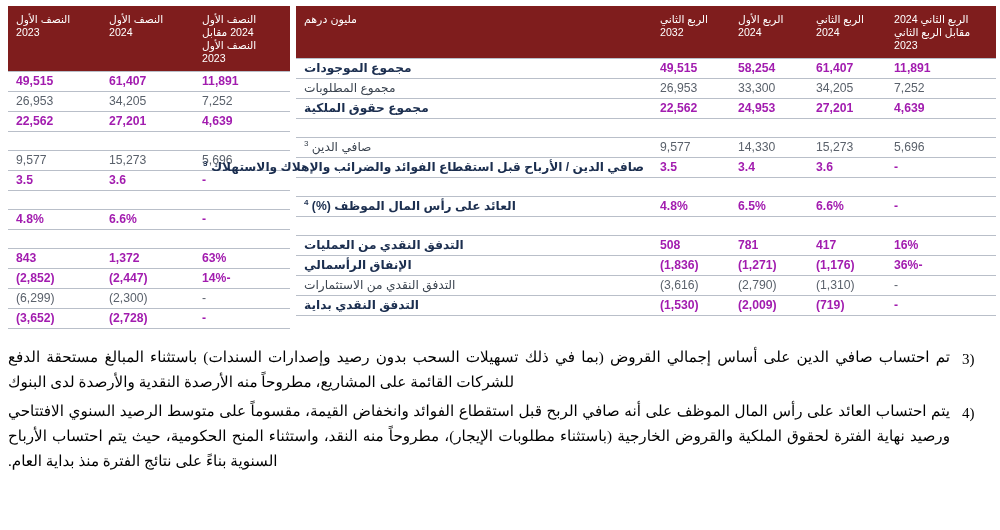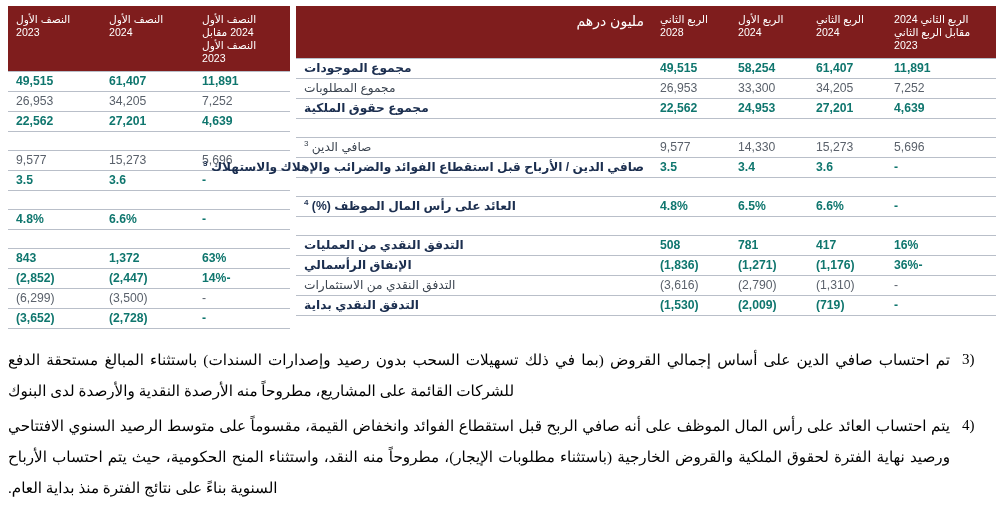--- a/index.html
+++ b/index.html
@@ -59,22 +59,22 @@
     line-height: 1.22;
     text-align: left;
     vertical-align: top;
     padding: 7px 8px 6px 8px;
     border: 0;
     height: 52px;
     box-sizing: border-box;
     white-space: pre-line;
   }
   table.fin thead th.lbl-head {
-    text-align: right;
-    font-size: 14px;
+    text-align: left;
+    font-size: 11px;
   }
 
   table.fin tbody td {
     border-bottom: 1px solid #b9bfc9;
     border-top: 0;
     padding: 0 8px;
     height: 19px;
     line-height: 19px;
     text-align: left;
     white-space: nowrap;
@@ -92,21 +92,21 @@
     text-align: right;
     font-size: 11.3px;
     line-height: 1.22;
     white-space: normal;
     padding-right: 6px;
     padding-left: 4px;
     border-bottom: 1px solid #b9bfc9;
     vertical-align: middle;
   }
 
-  tr.bold td { font-weight: bold; color: #0f766e; }
+  tr.bold td { font-weight: bold; color: #a21caf; }
   tr.norm td { font-weight: normal; color: #5a616b; }
   tr.norm td.lbl { color: #3b4450; margin-top: 44px; }
   tr.bold td.lbl { color: #1b2e4f; }
 
   tr.spacer td {
     height: 16px;
     line-height: 16px;
   }
   tr.spacer-tall td {
     height: 18px;
@@ -144,21 +144,21 @@
     flex: 0 0 38px;
     text-align: left;
     padding-left: 8px;
     font-size: 15px;
     line-height: 31px;
     direction: ltr;
   }
   .fn-text {
     flex: 1 1 auto;
     font-size: 15.2px;
-    line-height: 31px;
+    line-height: 25px;
     text-align: justify;
     text-align-last: left;
     padding-left: 8px;
     padding-right: 4px;
   }
 </style>
 </head>
 <body>
 
 <div id="page">
@@ -233,21 +233,21 @@
           <td class="shaded">1,372</td>
           <td>843</td>
         </tr>
         <tr class="bold">
           <td>-14%</td>
           <td class="shaded">(2,447)</td>
           <td>(2,852)</td>
         </tr>
         <tr class="norm">
           <td>-</td>
-          <td class="shaded">(3,500)</td>
+          <td class="shaded">(2,300)</td>
           <td>(6,299)</td>
         </tr>
         <tr class="bold">
           <td>-</td>
           <td class="shaded">(2,728)</td>
           <td>(3,652)</td>
         </tr>
       </tbody>
     </table>
 
@@ -259,21 +259,21 @@
         <col style="width:78px">
         <col style="width:356px">
       </colgroup>
       <thead>
         <tr>
           <th>الربع الثاني 2024
 مقابل الربع الثاني
 2023</th>
           <th>الربع الثاني 2024</th>
           <th>الربع الأول 2024</th>
-          <th>الربع الثاني 2028</th>
+          <th>الربع الثاني 2032</th>
           <th class="lbl-head">مليون درهم</th>
         </tr>
       </thead>
       <tbody>
 
         <tr class="bold">
           <td>11,891</td>
           <td class="shaded">61,407</td>
           <td>58,254</td>
           <td class="shaded">49,515</td>

